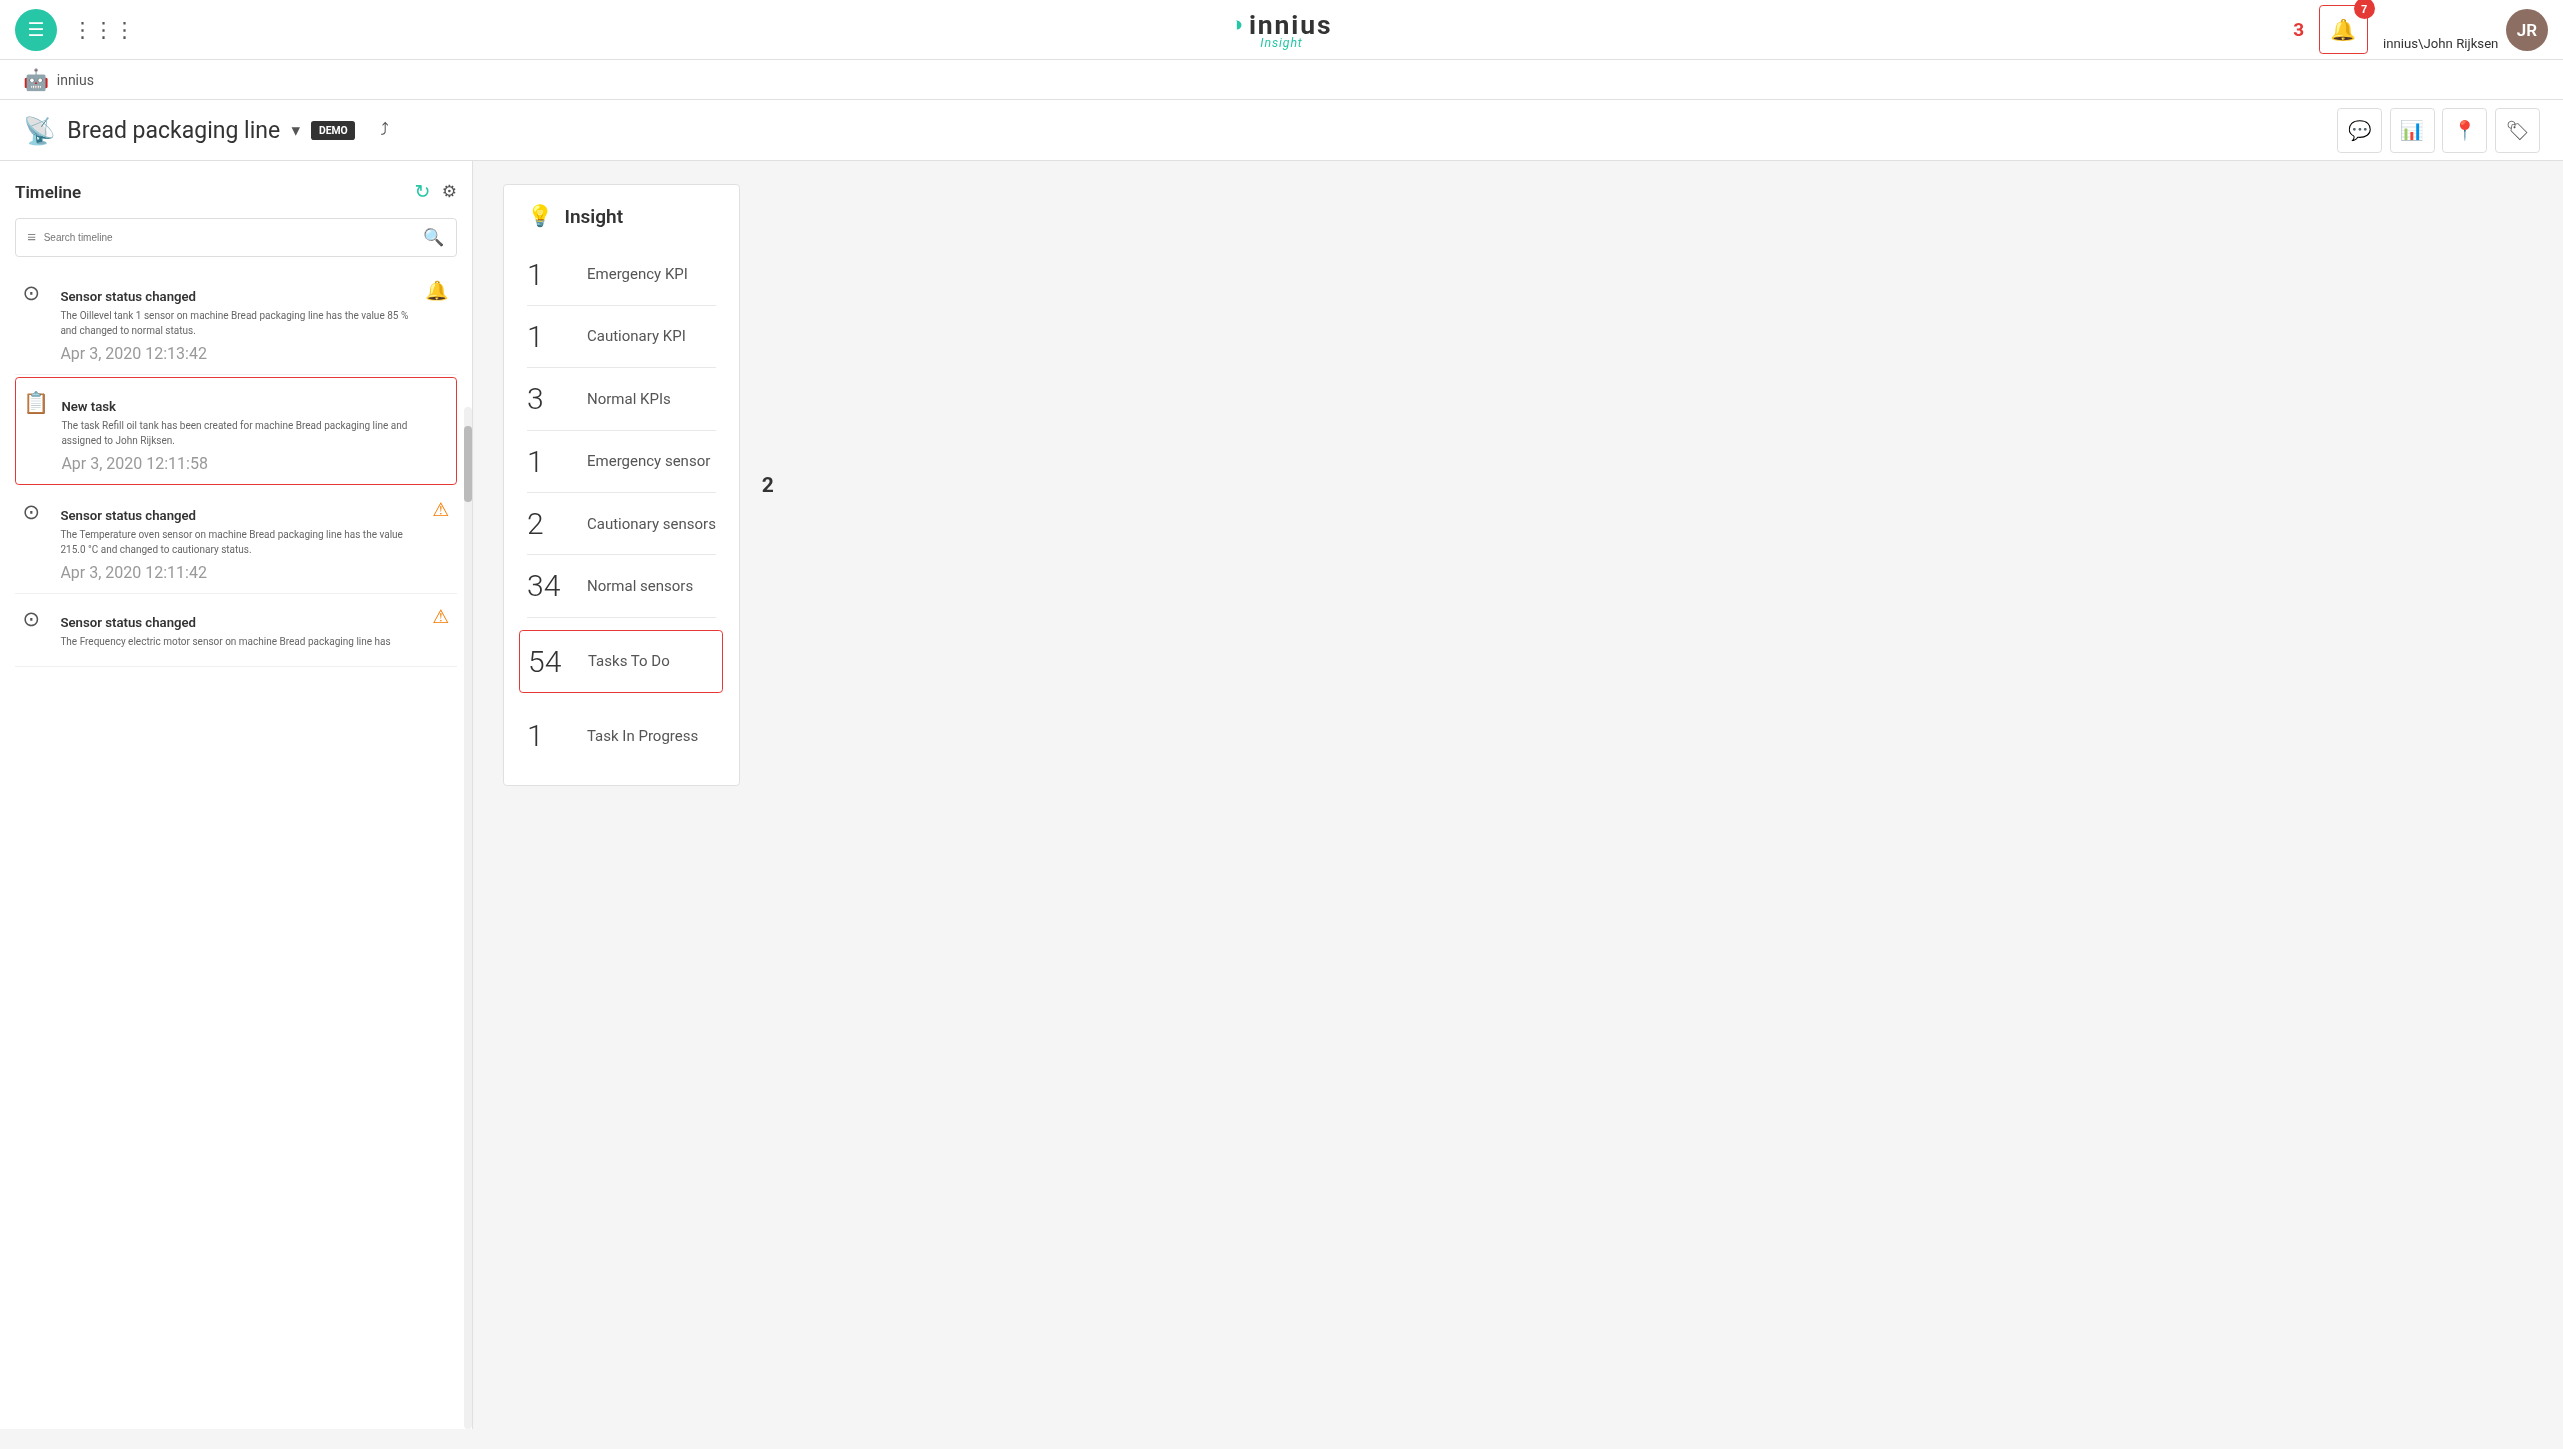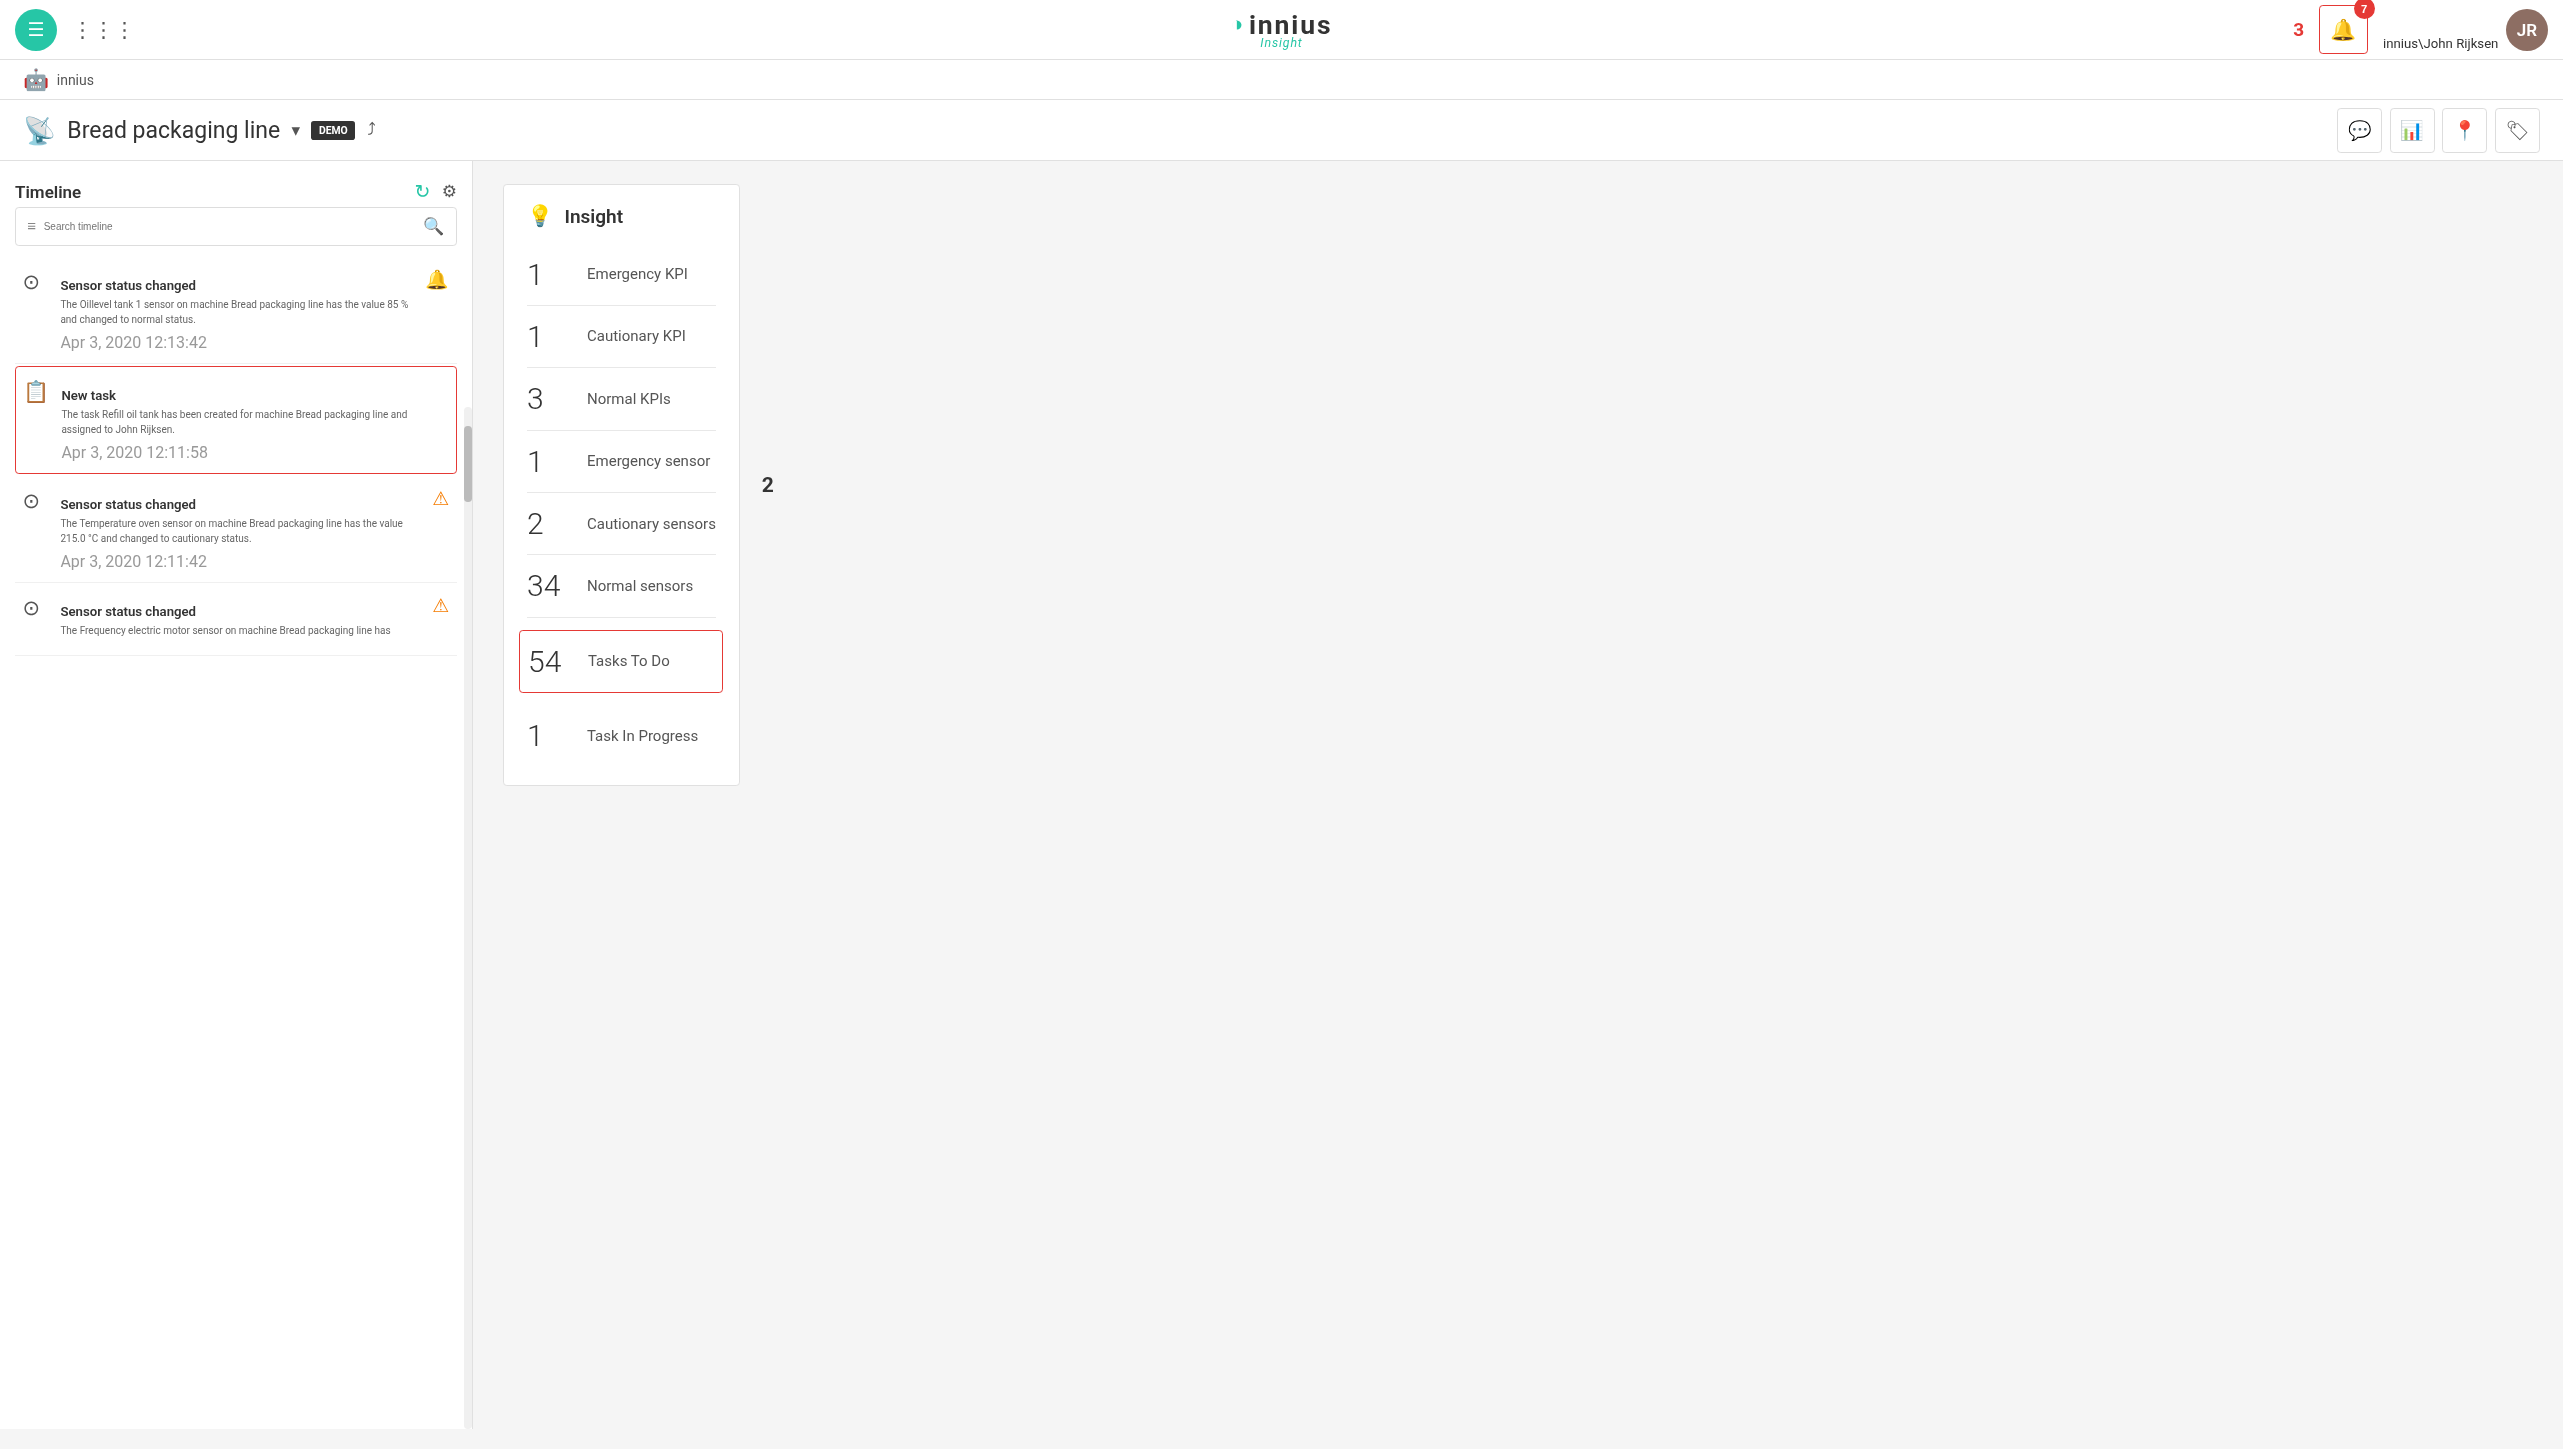--- a/index.html
+++ b/index.html
@@ -84,21 +84,21 @@
       background: #fff;
       padding: 7.6px 23px;
       display: flex; align-items: center;
       justify-content: space-between;
       border-bottom: 0.9px solid #e0e0e0;
     }
     .machine-title-area { display: flex; align-items: center; gap: 11.3px; }
     .machine-icon { font-size: 26.5px; color: #333; }
     .machine-title { font-size: 23px; font-weight: 400; color: #333; }
     .dropdown-arrow { color: #555; font-size: 17px; cursor: pointer; }
-    .machine-actions { display: flex; gap: 12px; align-items: center; }
+    .machine-actions { display: flex; gap: 25px; align-items: center; }
     .demo-badge {
       background: #333; color: white; font-size: 10.4px;
       padding: 2.8px 7.6px; border-radius: 2.8px; font-weight: 700;
     }
     .share-btn { background: none; border: none; cursor: pointer; font-size: 17px; color: #555; }
     .toolbar-right { display: flex; gap: 7.6px; }
     .toolbar-btn {
       background: #fff; border: 0.9px solid #ddd;
       border-radius: 3.8px; width: 45px; height: 45px;
       display: flex; align-items: center; justify-content: center;
@@ -115,21 +115,21 @@
     .sidebar {
       width: 473px;
       background: #fff;
       border-right: 0.9px solid #e0e0e0;
       display: flex; flex-direction: column;
       padding: 19px 15px 15px 15px;
       position: relative;
     }
     .sidebar-header {
       display: flex; align-items: center; justify-content: space-between;
-      margin-bottom: 4px;
+      margin-bottom: 15px;
     }
     .timeline-title { font-size: 17px; font-weight: 600; color: #333; }
     .sidebar-header-actions { display: flex; gap: 11.3px; align-items: center; }
     .refresh-btn { background: none; border: none; cursor: pointer; font-size: 19px; color: #26c6a6; }
     .settings-btn { background: none; border: none; cursor: pointer; font-size: 17px; color: #555; }
 
     .search-box {
       display: flex; align-items: center;
       border: 0.9px solid #ddd; border-radius: 3.8px;
       padding: 7.6px 11.3px; margin-bottom: 11.3px; background: #fff;

